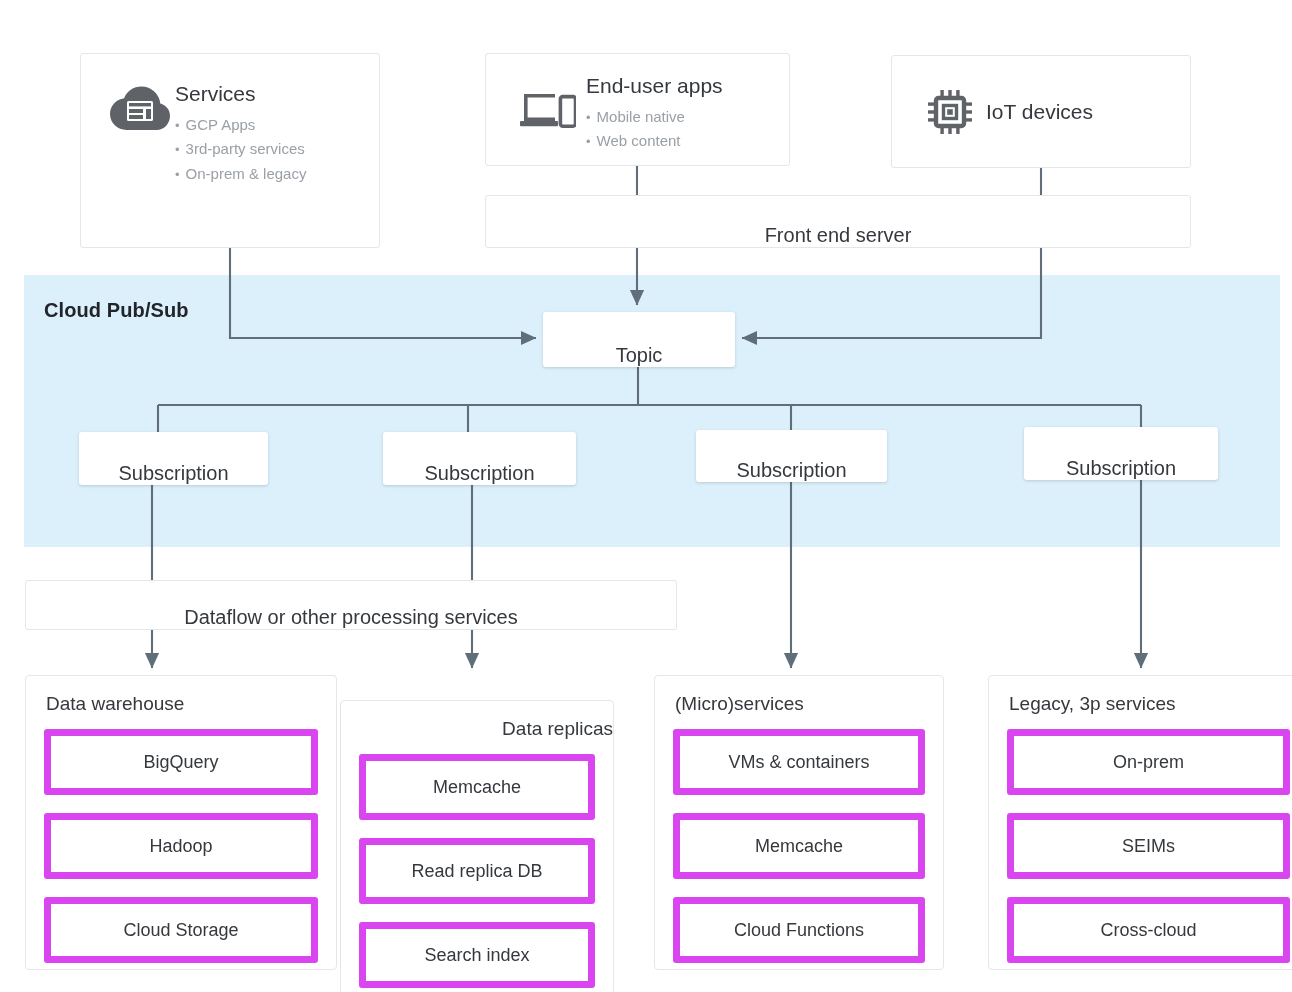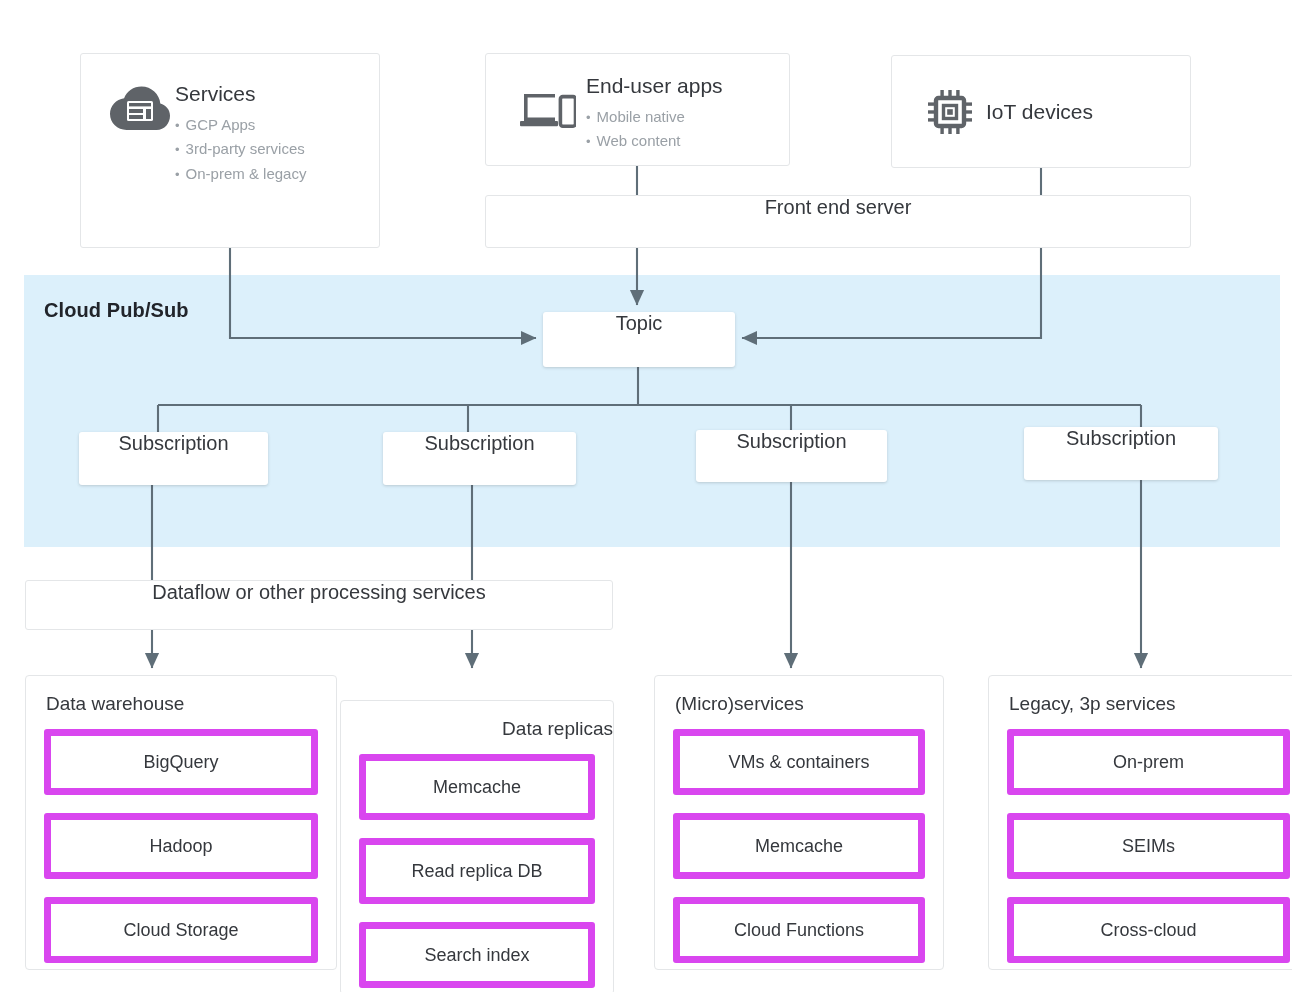--- a/index.html
+++ b/index.html
@@ -45,21 +45,21 @@
     letter-spacing: 0.1px;
     z-index: 4;
   }
   .node {
     position: absolute;
     background: #ffffff;
     border: 1px solid #e4e6e8;
     border-radius: 3px;
     box-sizing: border-box;
     display: flex;
-    align-items: flex-start;
+    align-items: flex-end;
     justify-content: center;
     z-index: 3;
   }
   .node.plain {
     font-size: 20px;
     color: #35383d;
   }
   .sub {
     box-shadow: 0 1px 3px rgba(60,64,67,0.22);
     border: none;
@@ -273,21 +273,21 @@
   <div class="node plain sub" style="left:383px; top:432px; width:193px; height:53px;">
     <span>Subscription</span>
   </div>
   <div class="node plain sub" style="left:696px; top:430px; width:191px; height:52px;">
     <span>Subscription</span>
   </div>
   <div class="node plain sub" style="left:1024px; top:427px; width:194px; height:53px;">
     <span>Subscription</span>
   </div>
 
-  <div class="node plain" style="left:25px; top:580px; width:588px; height:50px;">
+  <div class="node plain" style="left:25px; top:580px; width:652px; height:50px;">
     <span>Dataflow or other processing services</span>
   </div>
 
   <div class="group" style="left:25px; top:675px; width:312px; height:295px;">
     <div class="group-title">Data warehouse</div>
     <div class="group-items">
       <div class="group-item">BigQuery</div>
       <div class="group-item">Hadoop</div>
       <div class="group-item">Cloud Storage</div>
     </div>

